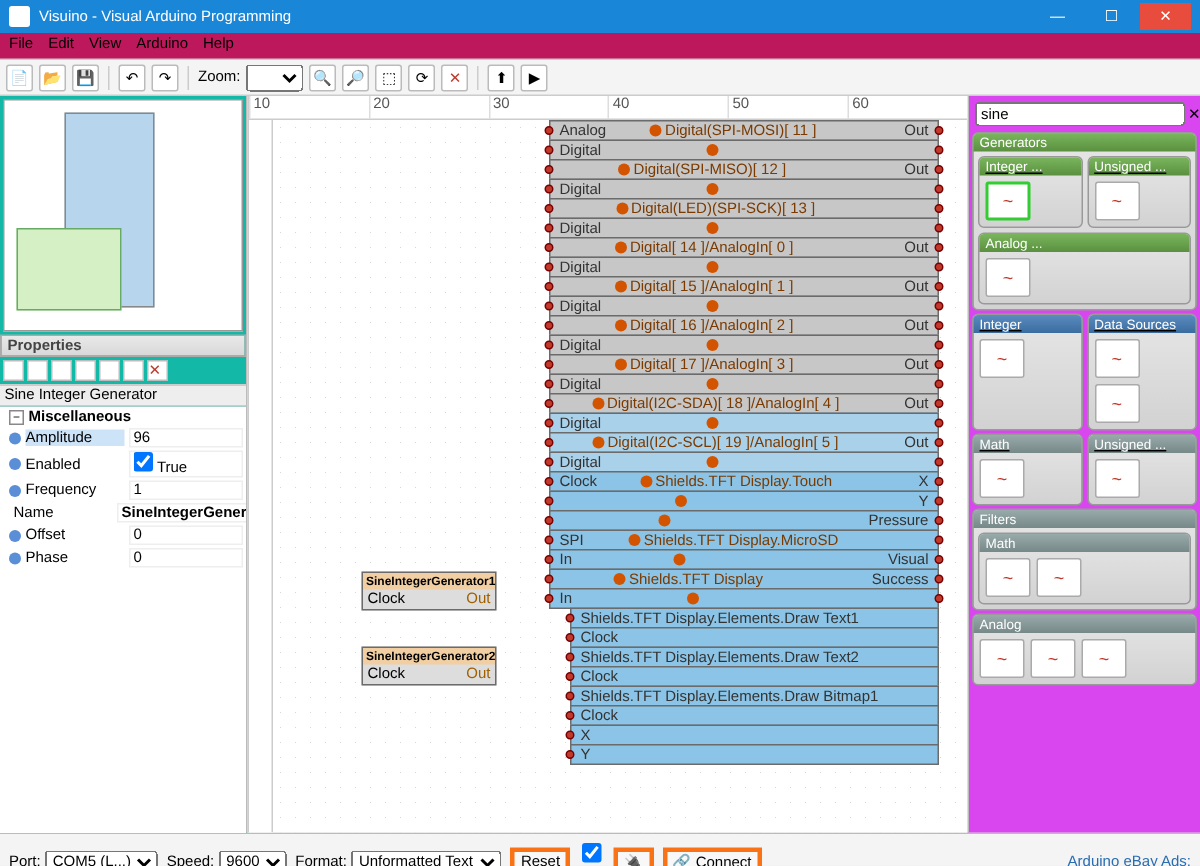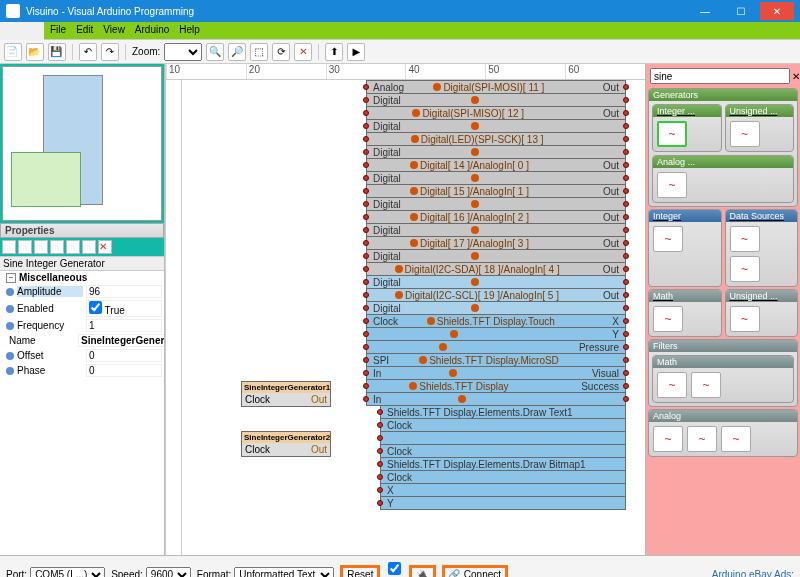--- a/index.html
+++ b/index.html
@@ -2,21 +2,21 @@
 <html><head>
 <meta charset="utf-8">
 <style>
   * { box-sizing: border-box; margin: 0; padding: 0; font-family: Tahoma, sans-serif; font-size: 10px; }
   body { background: #f0f0f0; width: 800px; height: 577px; overflow: hidden; }
   .titlebar { height: 22px; background: linear-gradient(#1a86d8,#1a86d8); color: #fff; display: flex; align-items: center; padding: 0 6px; }
   .titlebar .ticon { width: 14px; height: 14px; background: #fff; border-radius: 2px; margin-right: 6px; display: inline-block; }
   .titlebar .winbtns { margin-left: auto; display: flex; gap: 2px; }
   .titlebar .winbtns span { width: 34px; height: 18px; display: flex; align-items: center; justify-content: center; color: #fff; }
   .titlebar .winbtns .close { background: #e74c3c; }
-  .menubar { height: 18px; background: #84cc16; display: flex; gap: 10px; padding: 2px 6px; border-bottom: 1px solid #ccc; margin-left: 44px; }
+  .menubar { height: 18px; background: #be185d; display: flex; gap: 10px; padding: 2px 6px; border-bottom: 1px solid #ccc; }
   .menubar span { cursor: default; }
   .toolbar { height: 24px; background: #f4f4f4; display: flex; align-items: center; gap: 4px; padding: 0 4px; border-bottom: 1px solid #ccc; }
   .toolbar .btn { width: 18px; height: 18px; background: #fff; border: 1px solid #bbb; border-radius: 2px; display:inline-flex;align-items:center;justify-content:center; }
   .toolbar .sep { width: 1px; height: 16px; background: #ccc; margin: 0 2px; }
   .zoom-sel { height: 18px; font-size: 10px; width: 38px; padding-left: 17px; }
   .main { display: flex; height: calc(577px - 22px - 18px - 24px - 22px); }
   .leftcol { width: 165px; display:flex; flex-direction:column; border-right:1px solid #bbb; background:#14b8a6;}
   .preview { height: 155px; border:1px solid #999; margin:2px; background:#fff; position:relative; overflow:hidden; }
   .preview .mini { position:absolute; left:40px; top:8px; width:60px; height:130px; background:#b7d5ec; border:1px solid #888;}
   .preview .mini2 { position:absolute; left:8px; top:85px; width:70px; height:55px; background:#d4f0c4; border:1px solid #6a6;}
@@ -45,21 +45,21 @@
   .pin.l { left:-4px; }
   .pin.r { right:-4px; }
   .row .lab-l { margin-left:6px; color:#333; }
   .row .lab-c { margin:0 auto; color:#7a3a00; display:flex;align-items:center; gap:2px;}
   .row .lab-r { margin-left:auto; margin-right:6px; color:#333;}
   .oicon { width:8px;height:8px;border-radius:50%;background:#d35400;display:inline-block;}
   .subrow { margin-left:14px; width:246px;}
   .gen-block { position:absolute; border:1px solid #6b6b6b; background:#ddd; width:90px;}
   .gen-block .hd { background:#f2cfa2; padding:1px 2px; font-size:8px; font-weight:bold;}
   .gen-block .bd { display:flex; justify-content:space-between; padding:1px 3px; font-size:8px;}
-  .rightcol { width:155px; background:#fca5a5; border-left:1px solid #bbb; padding:2px; display:flex; flex-direction:column; gap:2px;}
+  .rightcol { width:155px; background:#d946ef; border-left:1px solid #bbb; padding:2px; display:flex; flex-direction:column; gap:2px;}
   .search-row { display:flex; gap:2px; align-items:center; padding:2px;}
   .search-row input { flex:1; height:16px; font-size:10px; padding:0 2px;}
   .cat { border:1px solid #999; border-radius:4px; background:linear-gradient(#e6e6e6,#d2d2d2);}
   .cat .ch { background:linear-gradient(#9aa,#788); color:#fff; padding:1px 4px; font-size:9px; border-radius:3px 3px 0 0;}
   .cat.green .ch { background:linear-gradient(#7ab55c,#5a9040);}
   .cat.blue .ch { background:linear-gradient(#5a8cc0,#3a6ca0);}
   .cat .cb { display:flex; gap:4px; padding:4px; flex-wrap:wrap;}
   .thumb { width:30px;height:26px; background:#fff; border:1px solid #aaa; border-radius:2px; position:relative;}
   .thumb.sel { border:2px solid #3c3;}
   .thumb::after{content:"~";position:absolute;left:50%;top:50%;transform:translate(-50%,-50%);color:#c0392b;font-size:12px;}
@@ -386,20 +386,21 @@
         <div class="row blue2 subrow">
           <span class="pin l"></span>
           <span class="lab-l">Shields.TFT Display.Elements.Draw Text1</span>
         </div>
         <div class="row blue2 subrow">
           <span class="pin l"></span>
           <span class="lab-l">Clock</span>
         </div>
         <div class="row blue2 subrow">
           <span class="pin l"></span>
+          <span class="lab-l">Shields.TFT Display.Elements.Draw Text2</span>
         </div>
         <div class="row blue2 subrow">
           <span class="pin l"></span>
           <span class="lab-l">Clock</span>
         </div>
         <div class="row blue2 subrow">
           <span class="pin l"></span>
           <span class="lab-l">Shields.TFT Display.Elements.Draw Bitmap1</span>
         </div>
         <div class="row blue2 subrow">

